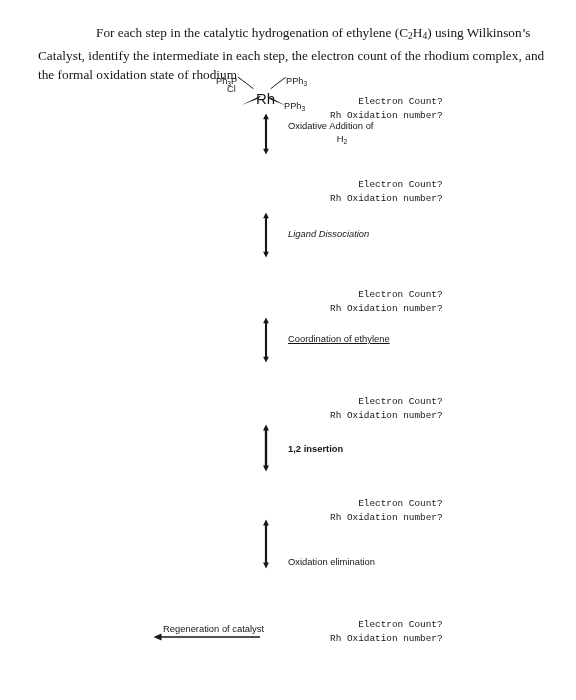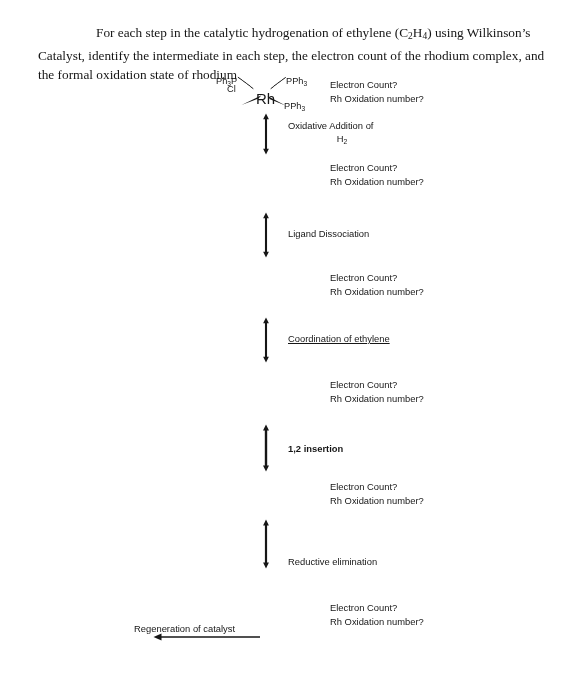--- a/index.html
+++ b/index.html
@@ -75,32 +75,33 @@
   .stepLabel sub { font-size: 6.8px; vertical-align: -0.25em; }
   .stepLabel .sub-line {
     display: block;
     text-align: center;
     width: 100%;
   }
 
   
   .qBlock {
     position: absolute;
-    font-family: Liberation Sans, sans-serif;
+    font-family: Liberation Mono, monospace;
     font-size: 9.4px;
     line-height: 13.5px;
     color: #161616;
-    text-align: left;
+    text-align: right;
     white-space: nowrap;
+    margin-top: 17px;
   }
 
   
   .regen-label {
     position: absolute;
-    left: 134px;
+    left: 163px;
     top: 623px;
     font-family: "Liberation Sans", sans-serif;
     font-size: 9.4px;
     color: #161616;
     white-space: nowrap;
   }
   .regen-arrow {
     position: absolute;
     left: 152px;
     top: 631px;
@@ -162,21 +163,21 @@
   <div>Rh Oxidation number?</div>
 </div>
 
 <div class="vArrow" style="left:259px; top:212px;">
   <svg width="14" height="46" viewBox="0 0 14 46">
     <line x1="7" y1="4" x2="7" y2="42" stroke="#161616" stroke-width="2.1"></line>
     <polygon points="7,0.5 4.1,6.2 9.9,6.2" fill="#161616"></polygon>
     <polygon points="7,45.5 4.1,39.8 9.9,39.8" fill="#161616"></polygon>
   </svg>
 </div>
-<div class="stepLabel" style="left:288px; top:227px;">
+<div class="stepLabel" style="left:288px; top:227px;font-style:italic;">
   <span>Ligand Dissociation</span>
 </div>
 
 <div class="qBlock" style="left:330px; top:271px;">
   <div>Electron Count?</div>
   <div>Rh Oxidation number?</div>
 </div>
 
 <div class="vArrow" style="left:259px; top:317px;">
   <svg width="14" height="46" viewBox="0 0 14 46">
@@ -211,21 +212,21 @@
 </div>
 
 <div class="vArrow" style="left:259px; top:519px;">
   <svg width="14" height="50" viewBox="0 0 14 50">
     <line x1="7" y1="4" x2="7" y2="46" stroke="#161616" stroke-width="2.2"></line>
     <polygon points="7,0.5 4.1,6.4 9.9,6.4" fill="#161616"></polygon>
     <polygon points="7,49.5 4.1,43.6 9.9,43.6" fill="#161616"></polygon>
   </svg>
 </div>
 <div class="stepLabel" style="left:288px; top:555px;">
-  <span>Reductive elimination</span>
+  <span>Oxidation elimination</span>
 </div>
 
 <div class="qBlock" style="left:330px; top:601px;">
   <div>Electron Count?</div>
   <div>Rh Oxidation number?</div>
 </div>
 
 <div class="regen-label">Regeneration of catalyst</div>
 <div class="regen-arrow">
   <svg width="112" height="12" viewBox="0 0 112 12">

